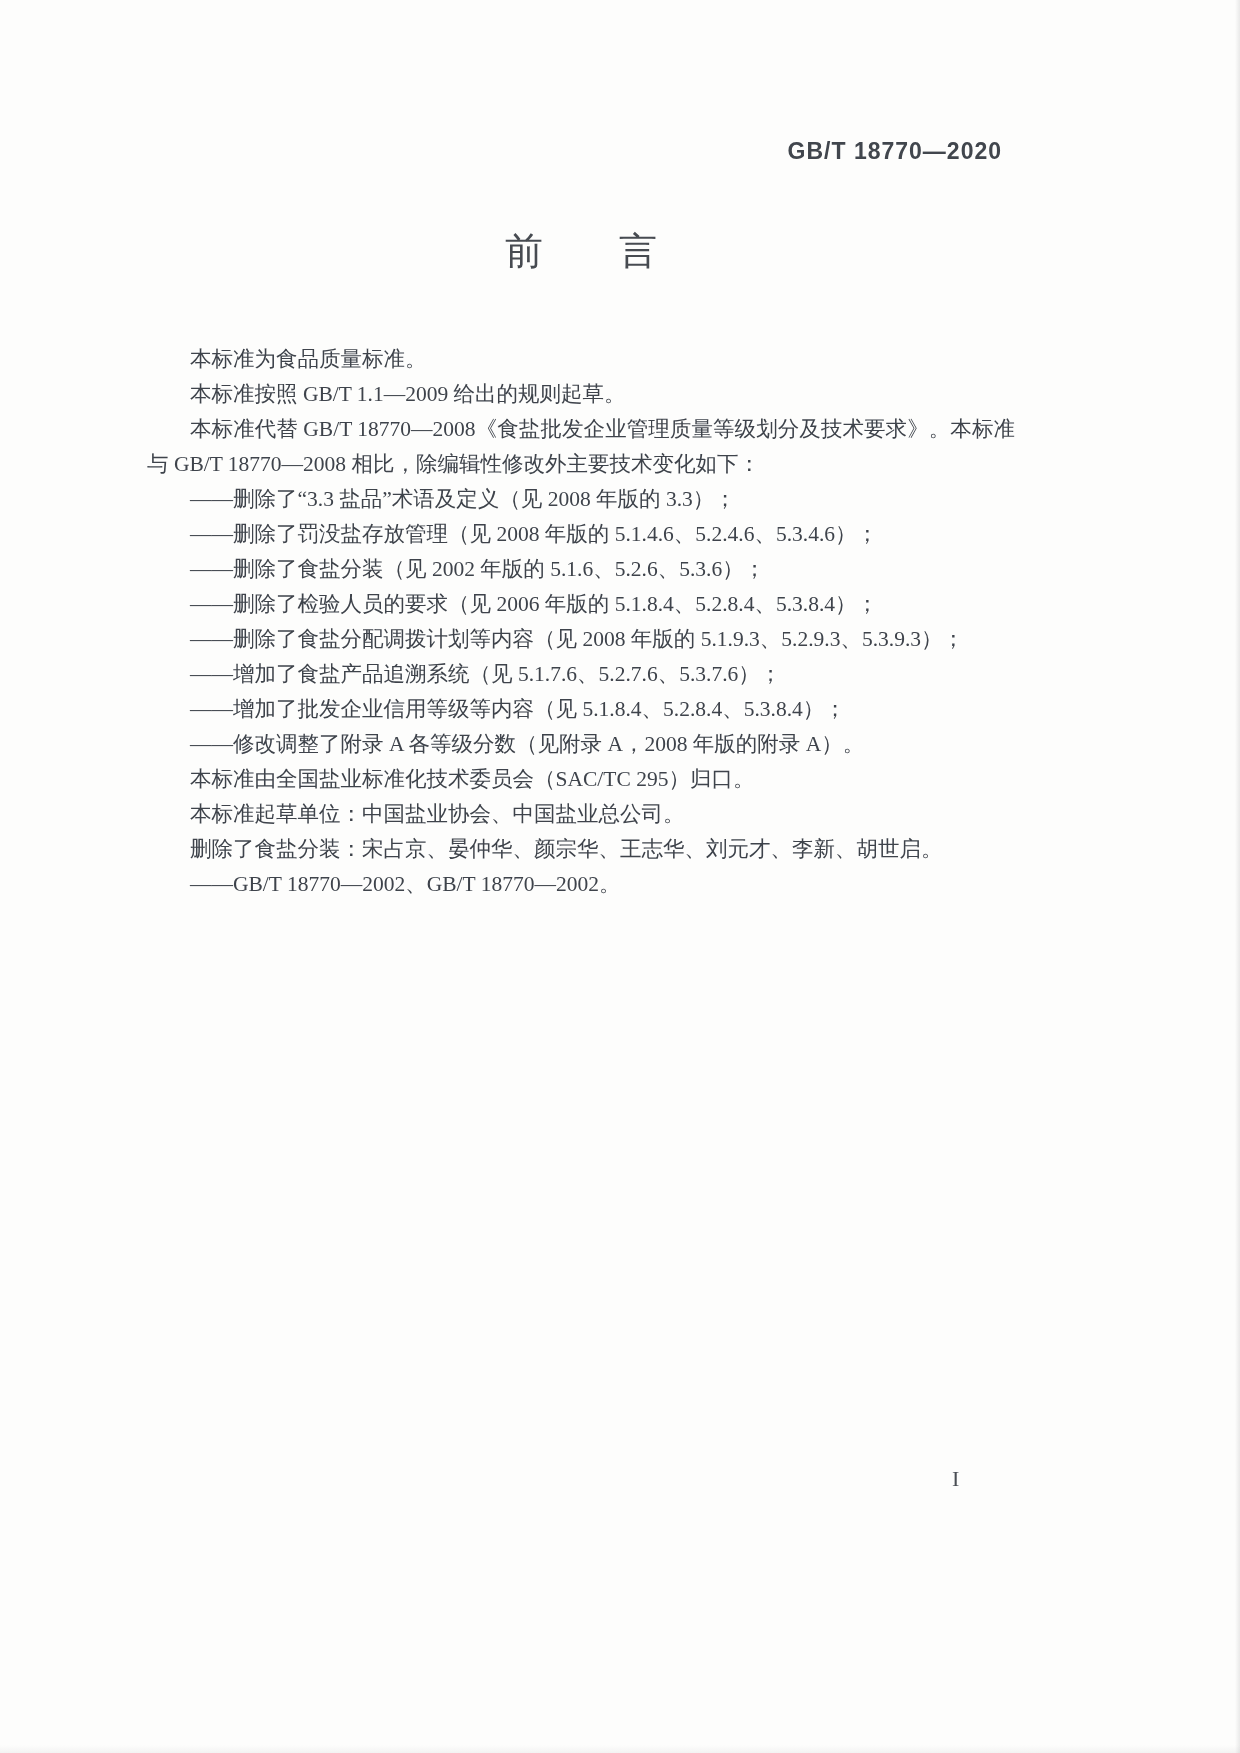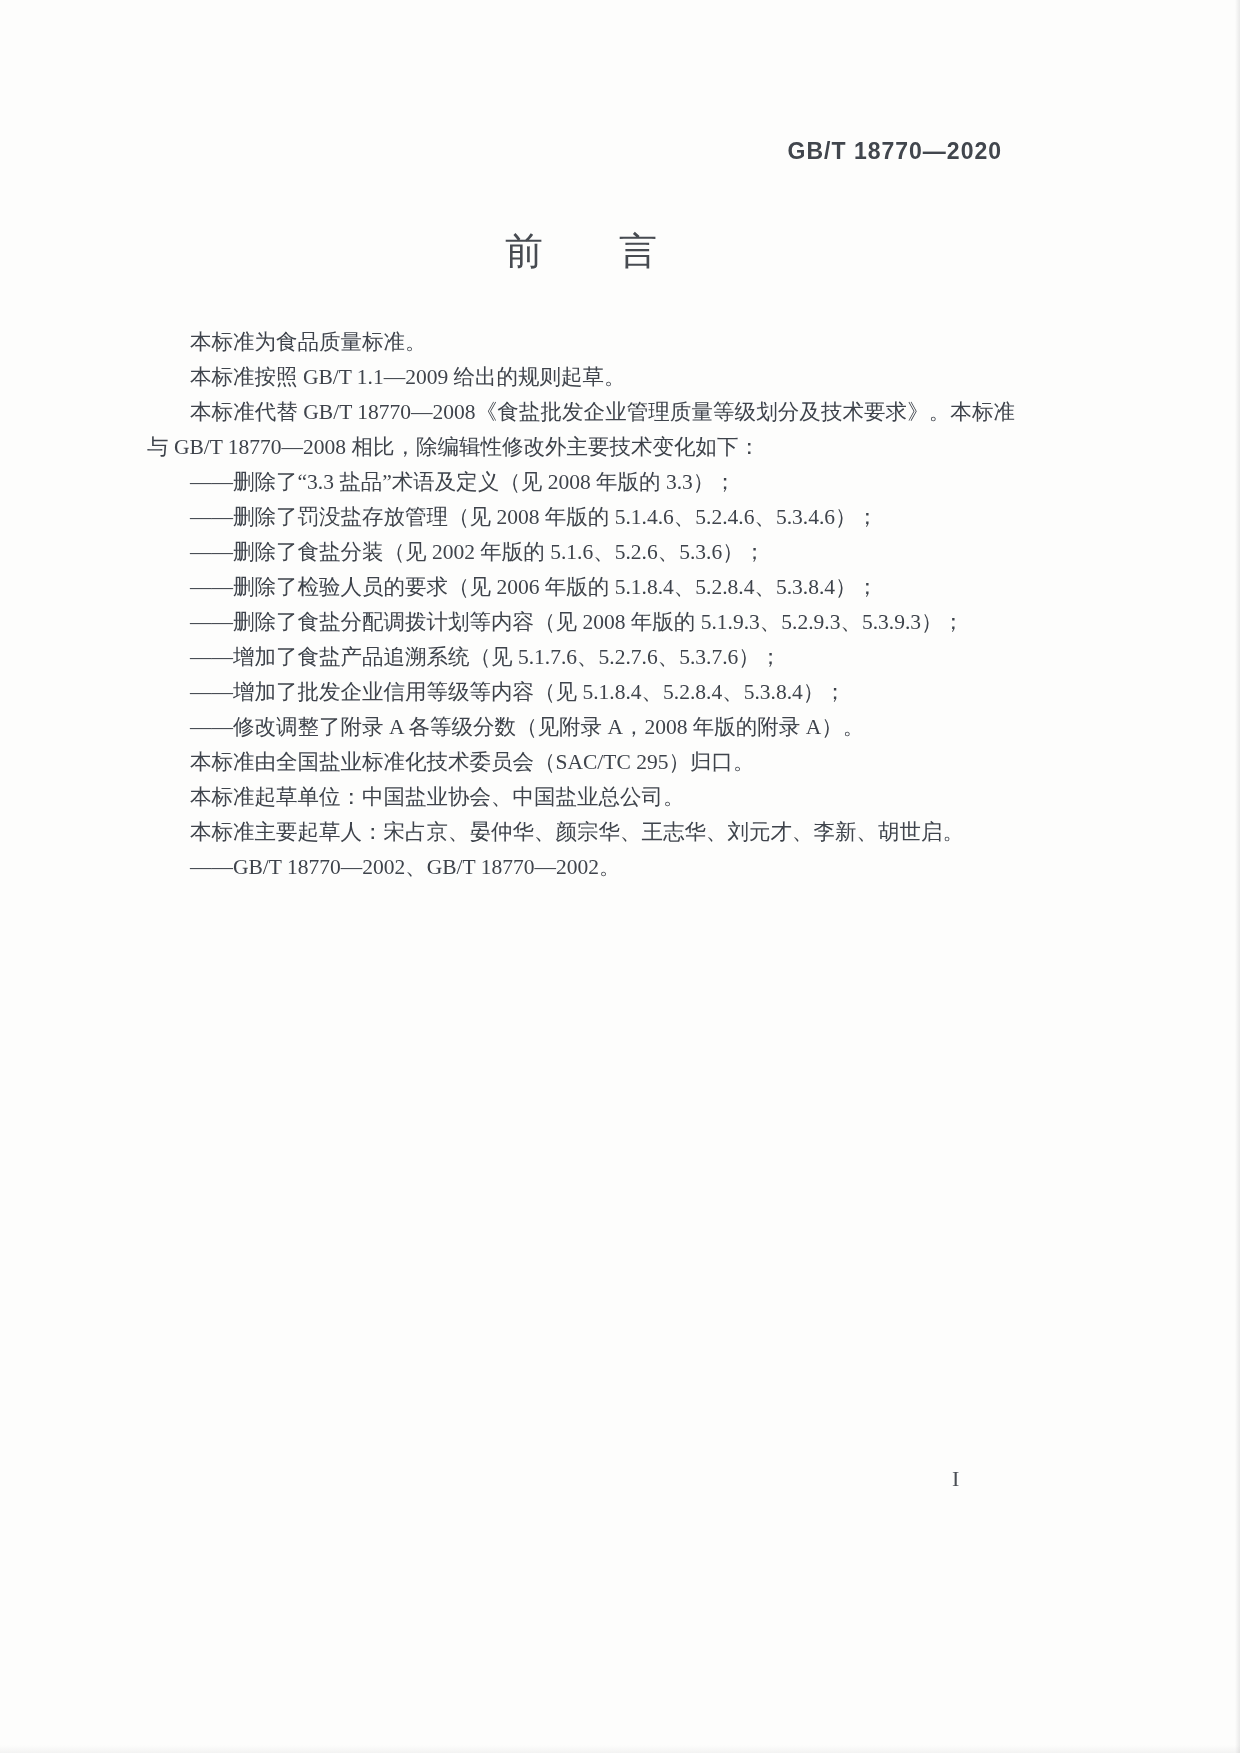--- a/index.html
+++ b/index.html
@@ -54,21 +54,21 @@
     width: 868px;
     margin: 0;
     text-align: center;
     font-family: "Liberation Sans", "DejaVu Sans", sans-serif;
     font-weight: 400;
     font-size: 38px;
     color: #474b51;
   }
   .fw-body {
     position: absolute;
-    top: 325px;
+    top: 342px;
     left: 147px;
     width: 868px;
     font-size: 21.5px;
     line-height: 35px;
     text-align: justify;
     color: #3e434b;
   }
   .fw-body p {
     margin: 0;
     text-indent: 2em;
@@ -98,21 +98,21 @@
       <p class="dash">——删除了“3.3 盐品”术语及定义（见 2008 年版的 3.3）；</p>
       <p class="dash">——删除了罚没盐存放管理（见 2008 年版的 5.1.4.6、5.2.4.6、5.3.4.6）；</p>
       <p class="dash">——删除了食盐分装（见 2002 年版的 5.1.6、5.2.6、5.3.6）；</p>
       <p class="dash">——删除了检验人员的要求（见 2006 年版的 5.1.8.4、5.2.8.4、5.3.8.4）；</p>
       <p class="dash">——删除了食盐分配调拨计划等内容（见 2008 年版的 5.1.9.3、5.2.9.3、5.3.9.3）；</p>
       <p class="dash">——增加了食盐产品追溯系统（见 5.1.7.6、5.2.7.6、5.3.7.6）；</p>
       <p class="dash">——增加了批发企业信用等级等内容（见 5.1.8.4、5.2.8.4、5.3.8.4）；</p>
       <p class="dash">——修改调整了附录 A 各等级分数（见附录 A，2008 年版的附录 A）。</p>
       <p class="para">本标准由全国盐业标准化技术委员会（SAC/TC 295）归口。</p>
       <p class="para">本标准起草单位：中国盐业协会、中国盐业总公司。</p>
-      <p class="para">本标准主要起草人：宋占京、晏仲华、颜宗华、王志华、刘元才、李新、胡世启。</p>
+      <p class="para">删除了食盐分装：宋占京、晏仲华、颜宗华、王志华、刘元才、李新、胡世启。</p>
       <p class="dash">——GB/T 18770—2002、GB/T 18770—2002。</p>
     </div>
 
   <div class="page-num">I</div>
 
   <div class="scan-edge-right"></div>
   <div class="scan-shade-bottom"></div>
 
 </div>
 

